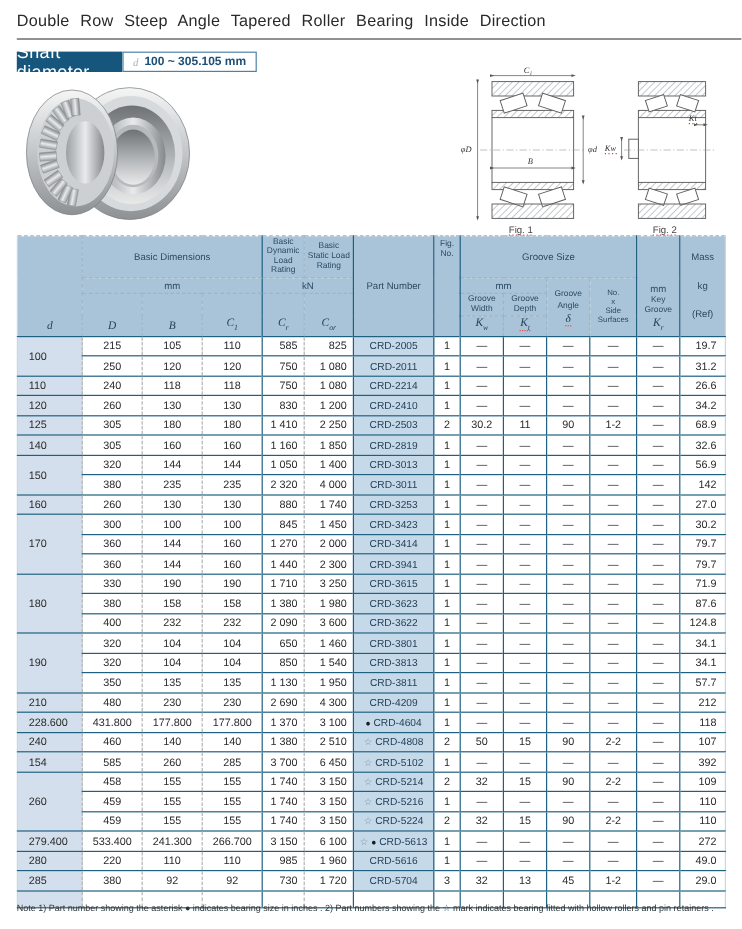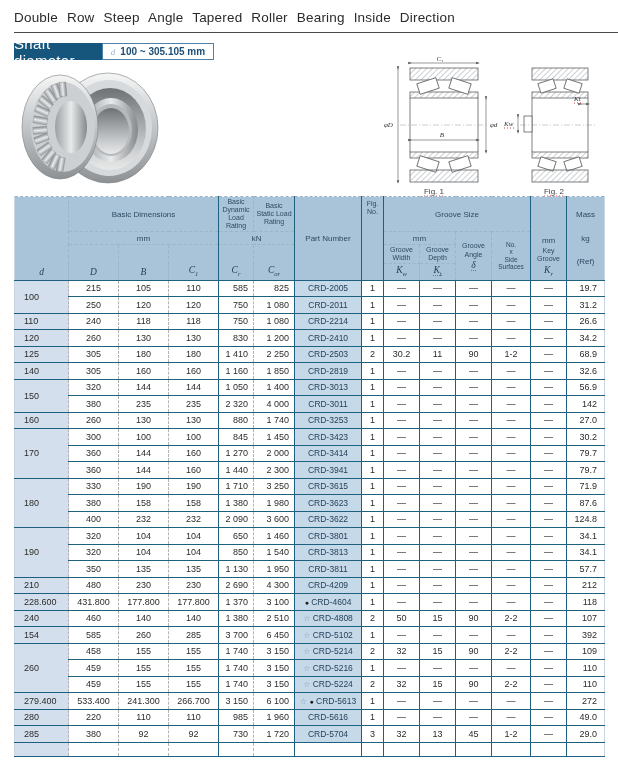--- a/index.html
+++ b/index.html
@@ -721,14 +721,15 @@
             <td class="vs"></td>
             <td class="vs"></td>
             <td class="vs"></td>
             <td class="vs"></td>
             <td class="vs"></td>
           </tr>
         </tbody>
     </table>
   </div>
 
+  <div class="note">Note 1) Part number showing the asterisk ● indicates bearing size in inches .      2) Part numbers showing the ☆ mark indicates bearing fitted with hollow rollers and pin retainers .</div>
 
 </div>
 
 </body></html>

